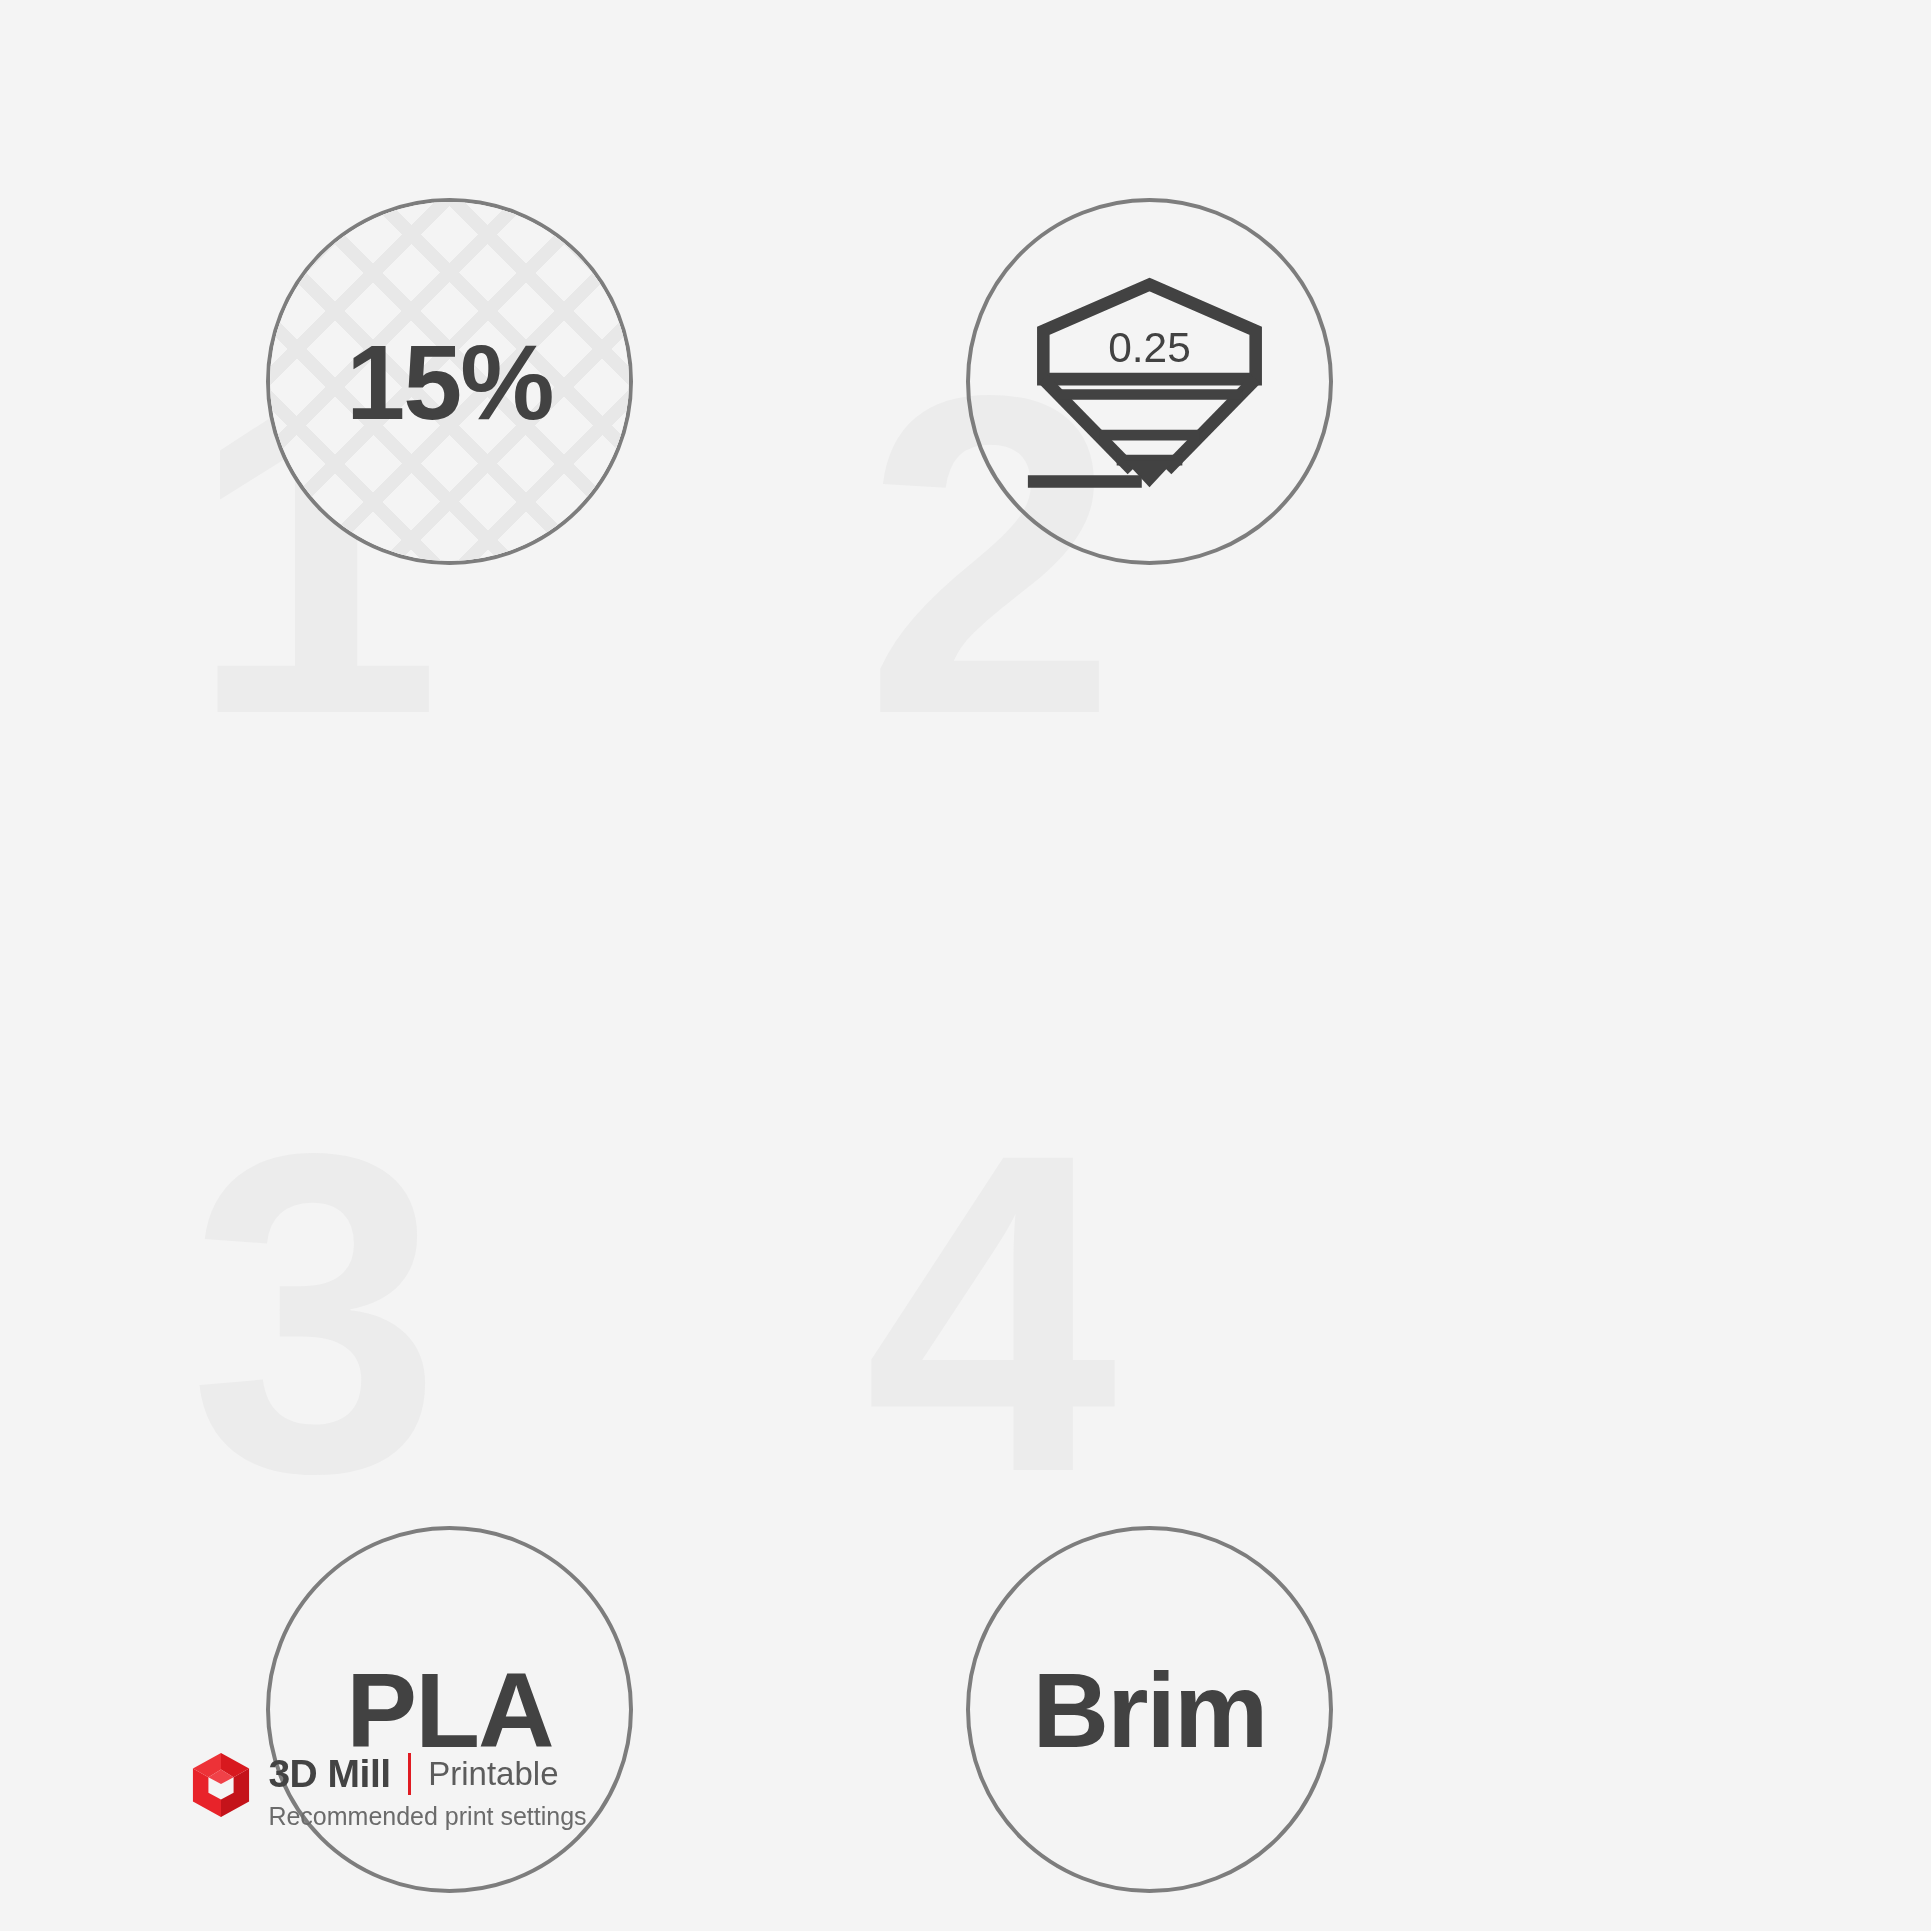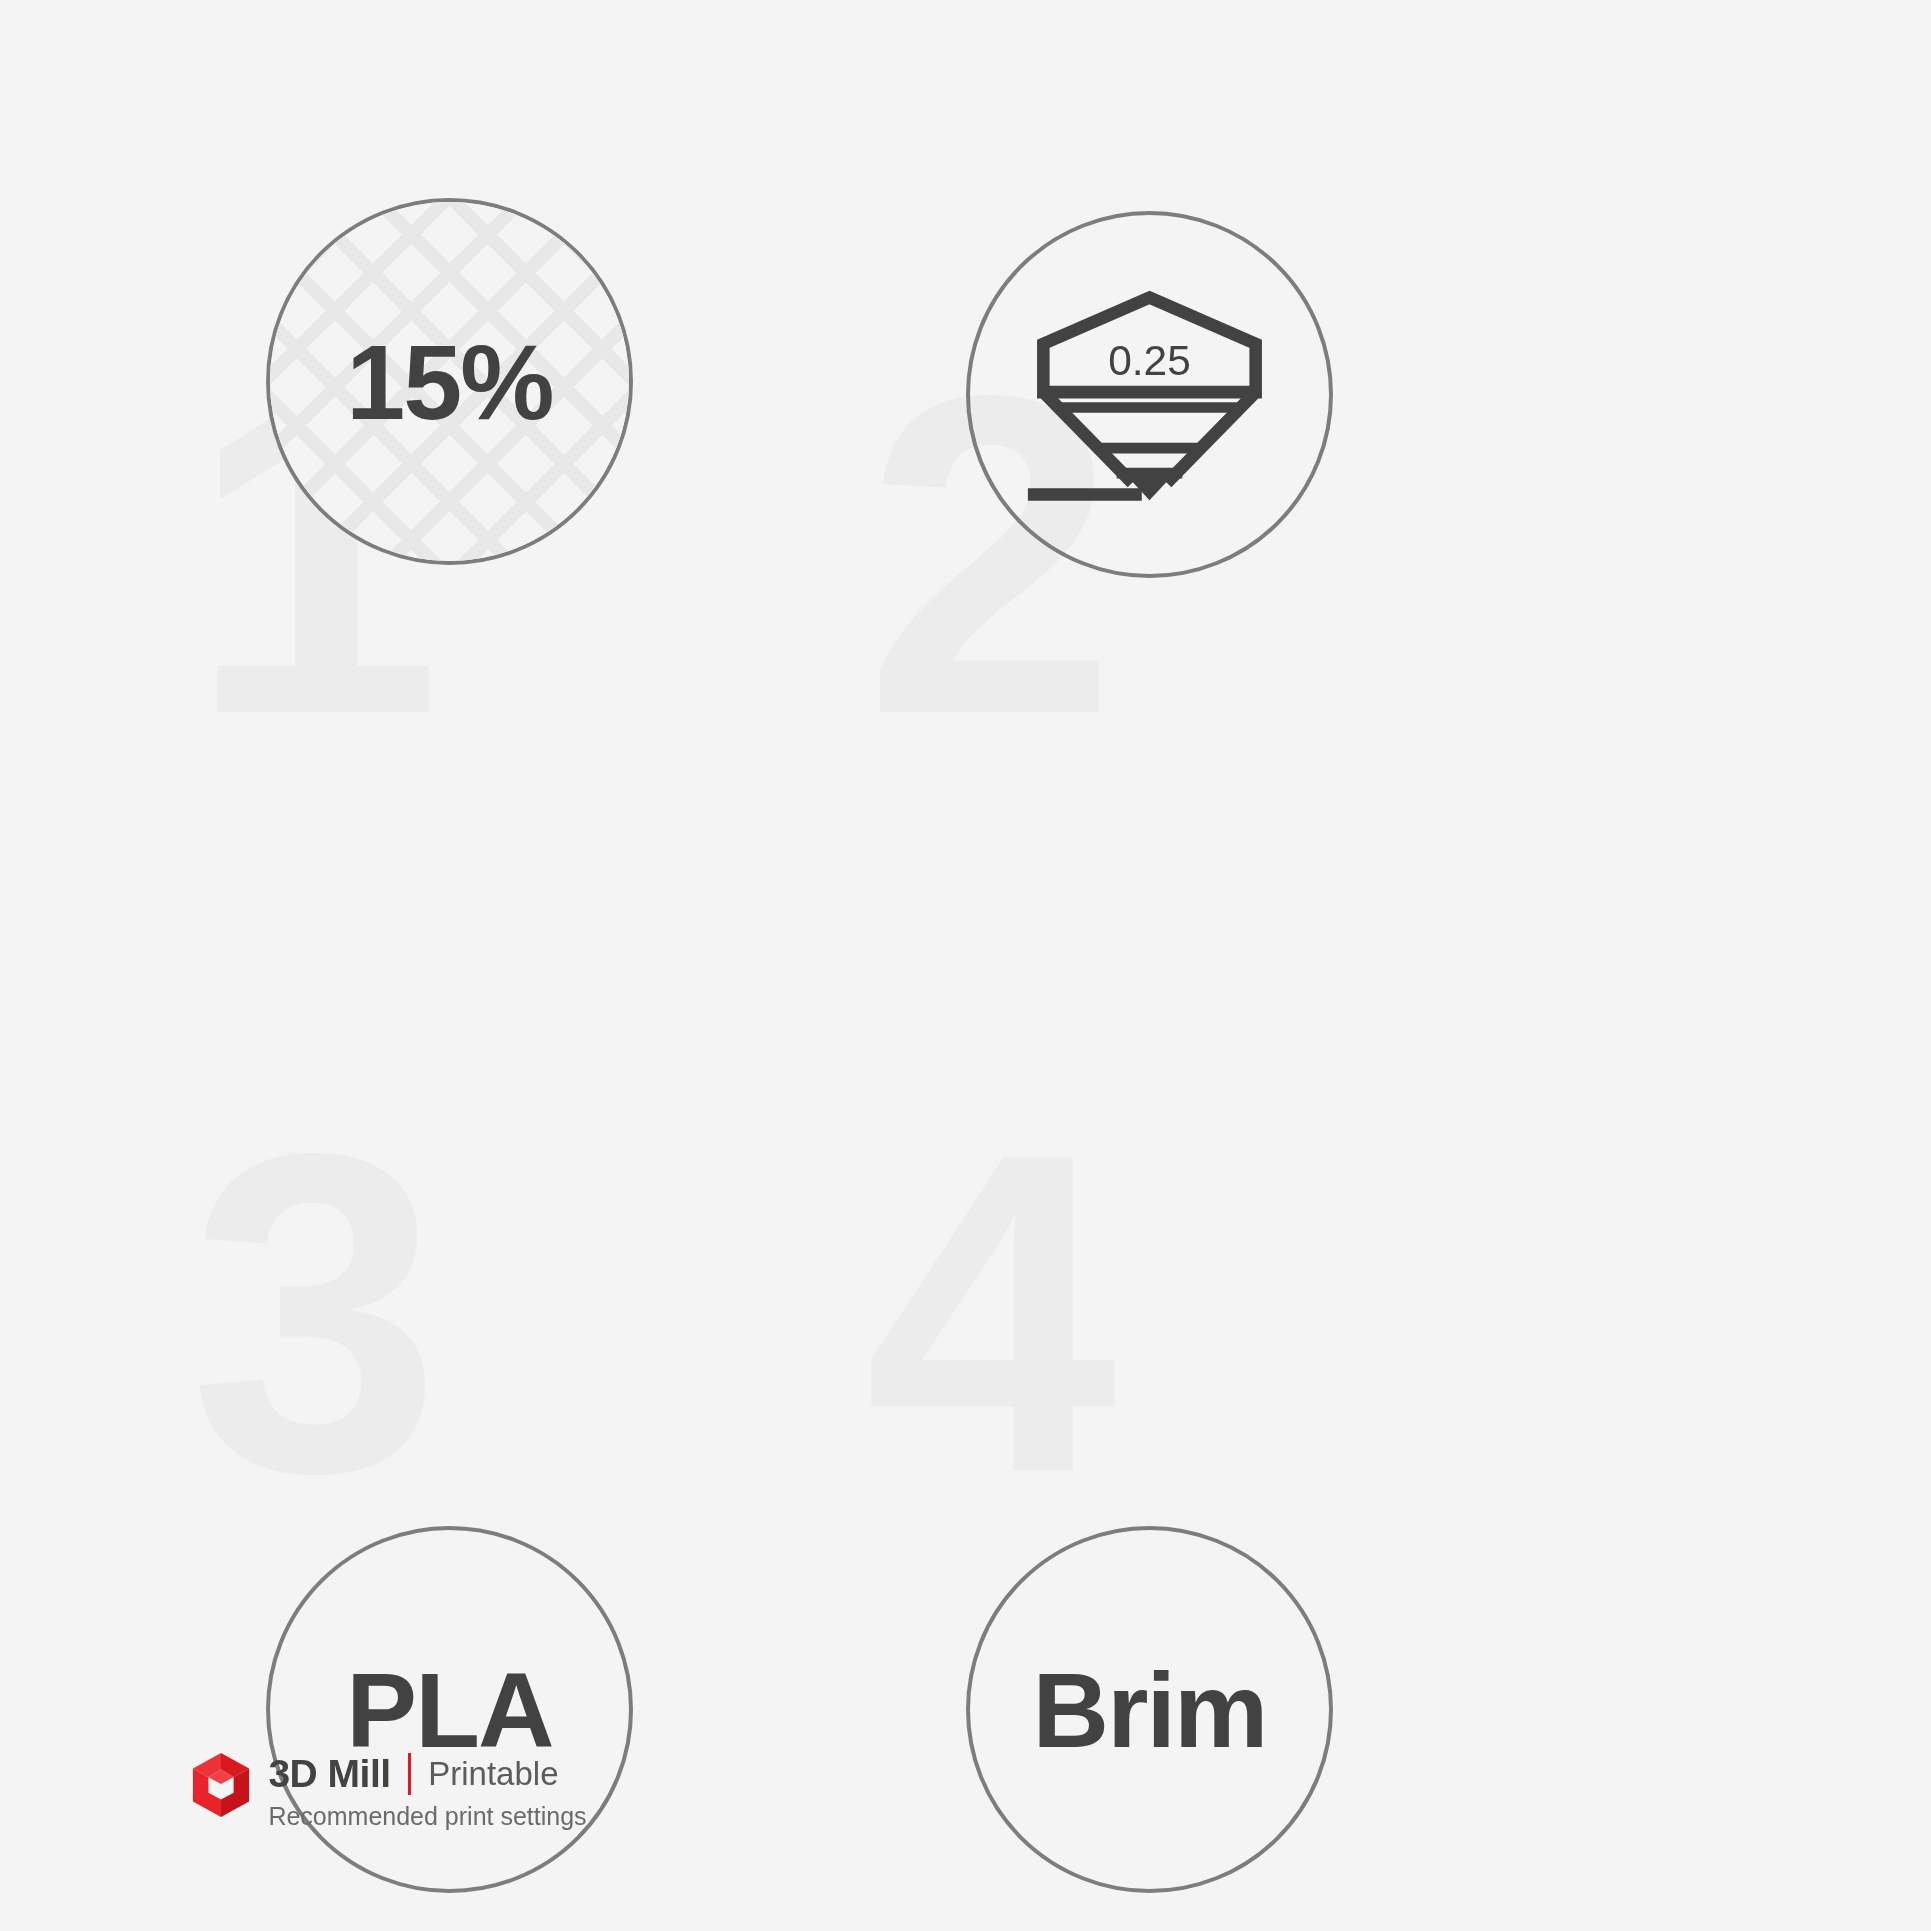--- a/index.html
+++ b/index.html
@@ -42,21 +42,21 @@
     position:absolute;
     width:367px;height:367px;
     border-radius:50%;
     border:4.8px solid #7D7D7D;
     box-sizing:border-box;
     display:flex;align-items:center;justify-content:center;
     z-index:2;
     overflow:hidden;
   }
   .cell-1 .circle{left:251px;top:53px;}
-  .cell-2 .circle{left:-14.5px;top:66px;text-decoration:underline;}
+  .cell-2 .circle{left:-14.5px;top:53px;text-decoration:underline;}
   .cell-3 .circle{left:251px;top:628px;}
   .cell-4 .circle{left:-14.5px;top:628px;}
 
   
   .infill{
     position:absolute;left:0;top:0;right:0;bottom:0;
     background-color:#F4F4F4;
     background-image:
       repeating-linear-gradient(45deg,  #E8E8E8 0 13.5px, rgba(0,0,0,0) 13.5px 54px),
       repeating-linear-gradient(-45deg, #E8E8E8 0 13.5px, rgba(0,0,0,0) 13.5px 54px);

